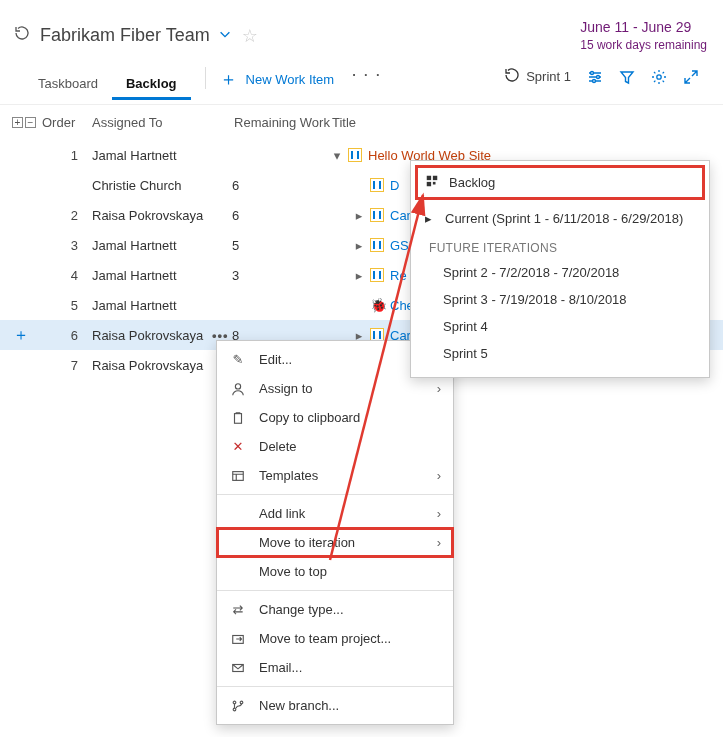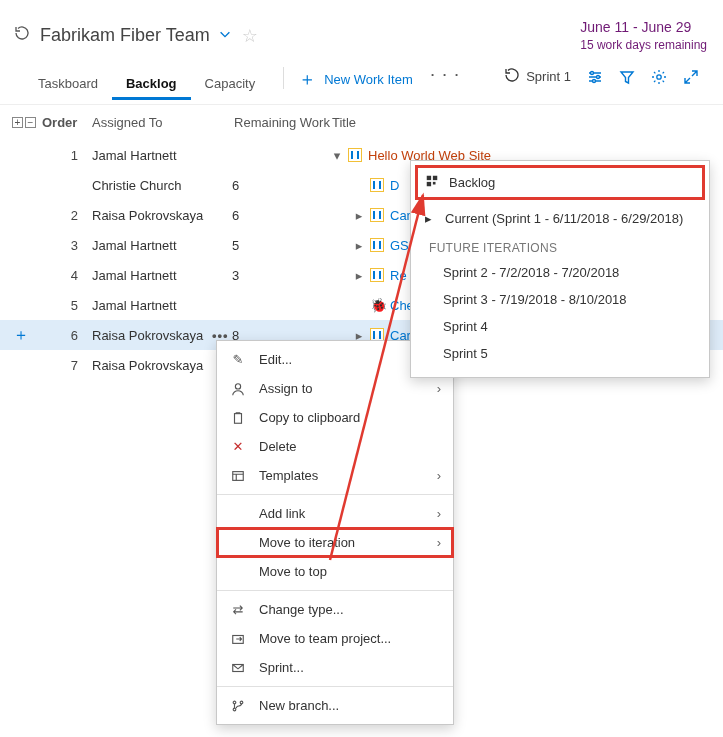--- a/index.html
+++ b/index.html
@@ -72,21 +72,21 @@
 
   
   .grid-head {
     display:flex;
     align-items:center;
     padding: 10px 0;
     color:#555;
     font-size:13px;
   }
   .col-exp  { width: 42px; display:flex; gap:2px; justify-content:flex-start; padding-left:12px;}
-  .col-order{ width: 50px; font-weight: bold; }
+  .col-order{ width: 50px; }
   .col-assn { width: 140px; }
   .col-rem  { width: 100px; text-align: center; }
   .col-title{ flex:1; }
 
   .grid-body .row {
     display:flex;
     align-items:center;
     height: 30px;
     padding: 0;
   }
@@ -207,21 +207,20 @@
   <div class="date-block">
     <div class="dates">June 11 - June 29</div>
     <div class="remain">15 work days remaining</div>
   </div>
 </div>
 
 <div class="tabs-row">
   <div class="tabs">
     <div class="tab">Taskboard</div>
     <div class="tab active">Backlog</div>
-    <div class="tab">Capacity</div>
   </div>
   <div class="divider-v"></div>
   <div class="new-item">
     <span class="plus-sign">＋</span>
     <span>New Work Item</span>
   </div>
   <div class="toprow-dots">· · ·</div>
 
   <div class="right-tools">
     <div class="sprint-picker">
@@ -429,21 +428,21 @@
     </span>
     <span>Move to team project...</span>
   </div>
   <div class="mi">
     <span class="mi-ico">
       <svg width="14" height="14" viewBox="0 0 16 16" fill="none" stroke="#555" stroke-width="1.3">
           <rect x="2" y="4" width="12" height="8"></rect>
           <path d="M2 4l6 5 6-5"></path>
         </svg>
     </span>
-    <span>Sprint...</span>
+    <span>Email...</span>
   </div>
   <hr>
   <div class="mi">
     <span class="mi-ico">
       <svg width="14" height="14" viewBox="0 0 16 16" fill="none" stroke="#555" stroke-width="1.3">
           <circle cx="4" cy="4" r="1.5"></circle>
           <circle cx="4" cy="12" r="1.5"></circle>
           <circle cx="12" cy="4" r="1.5"></circle>
           <path d="M4 5.5v5M12 5.5c0 4-6 1-6 5"></path>
         </svg>

